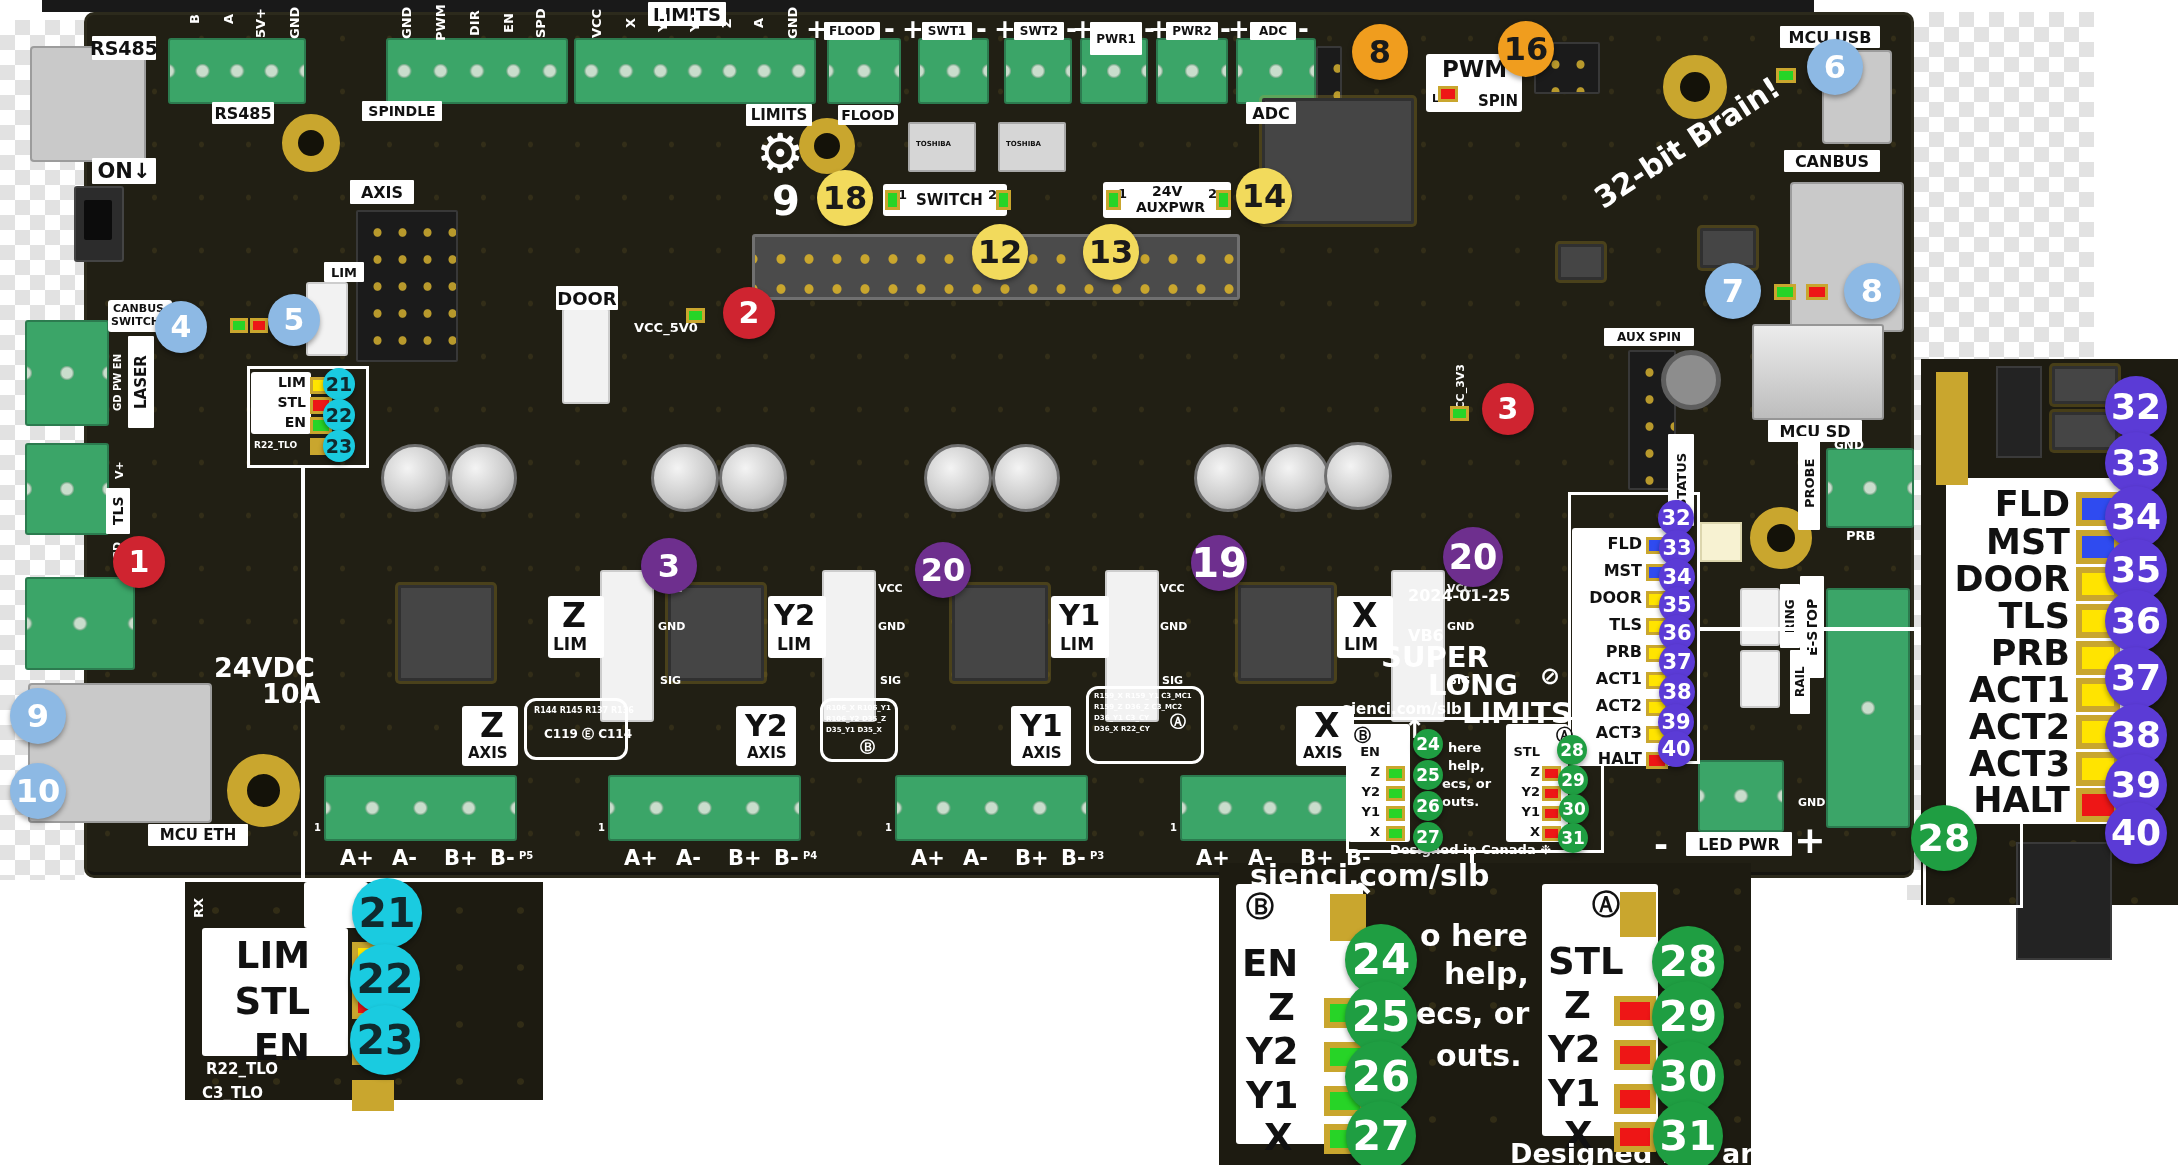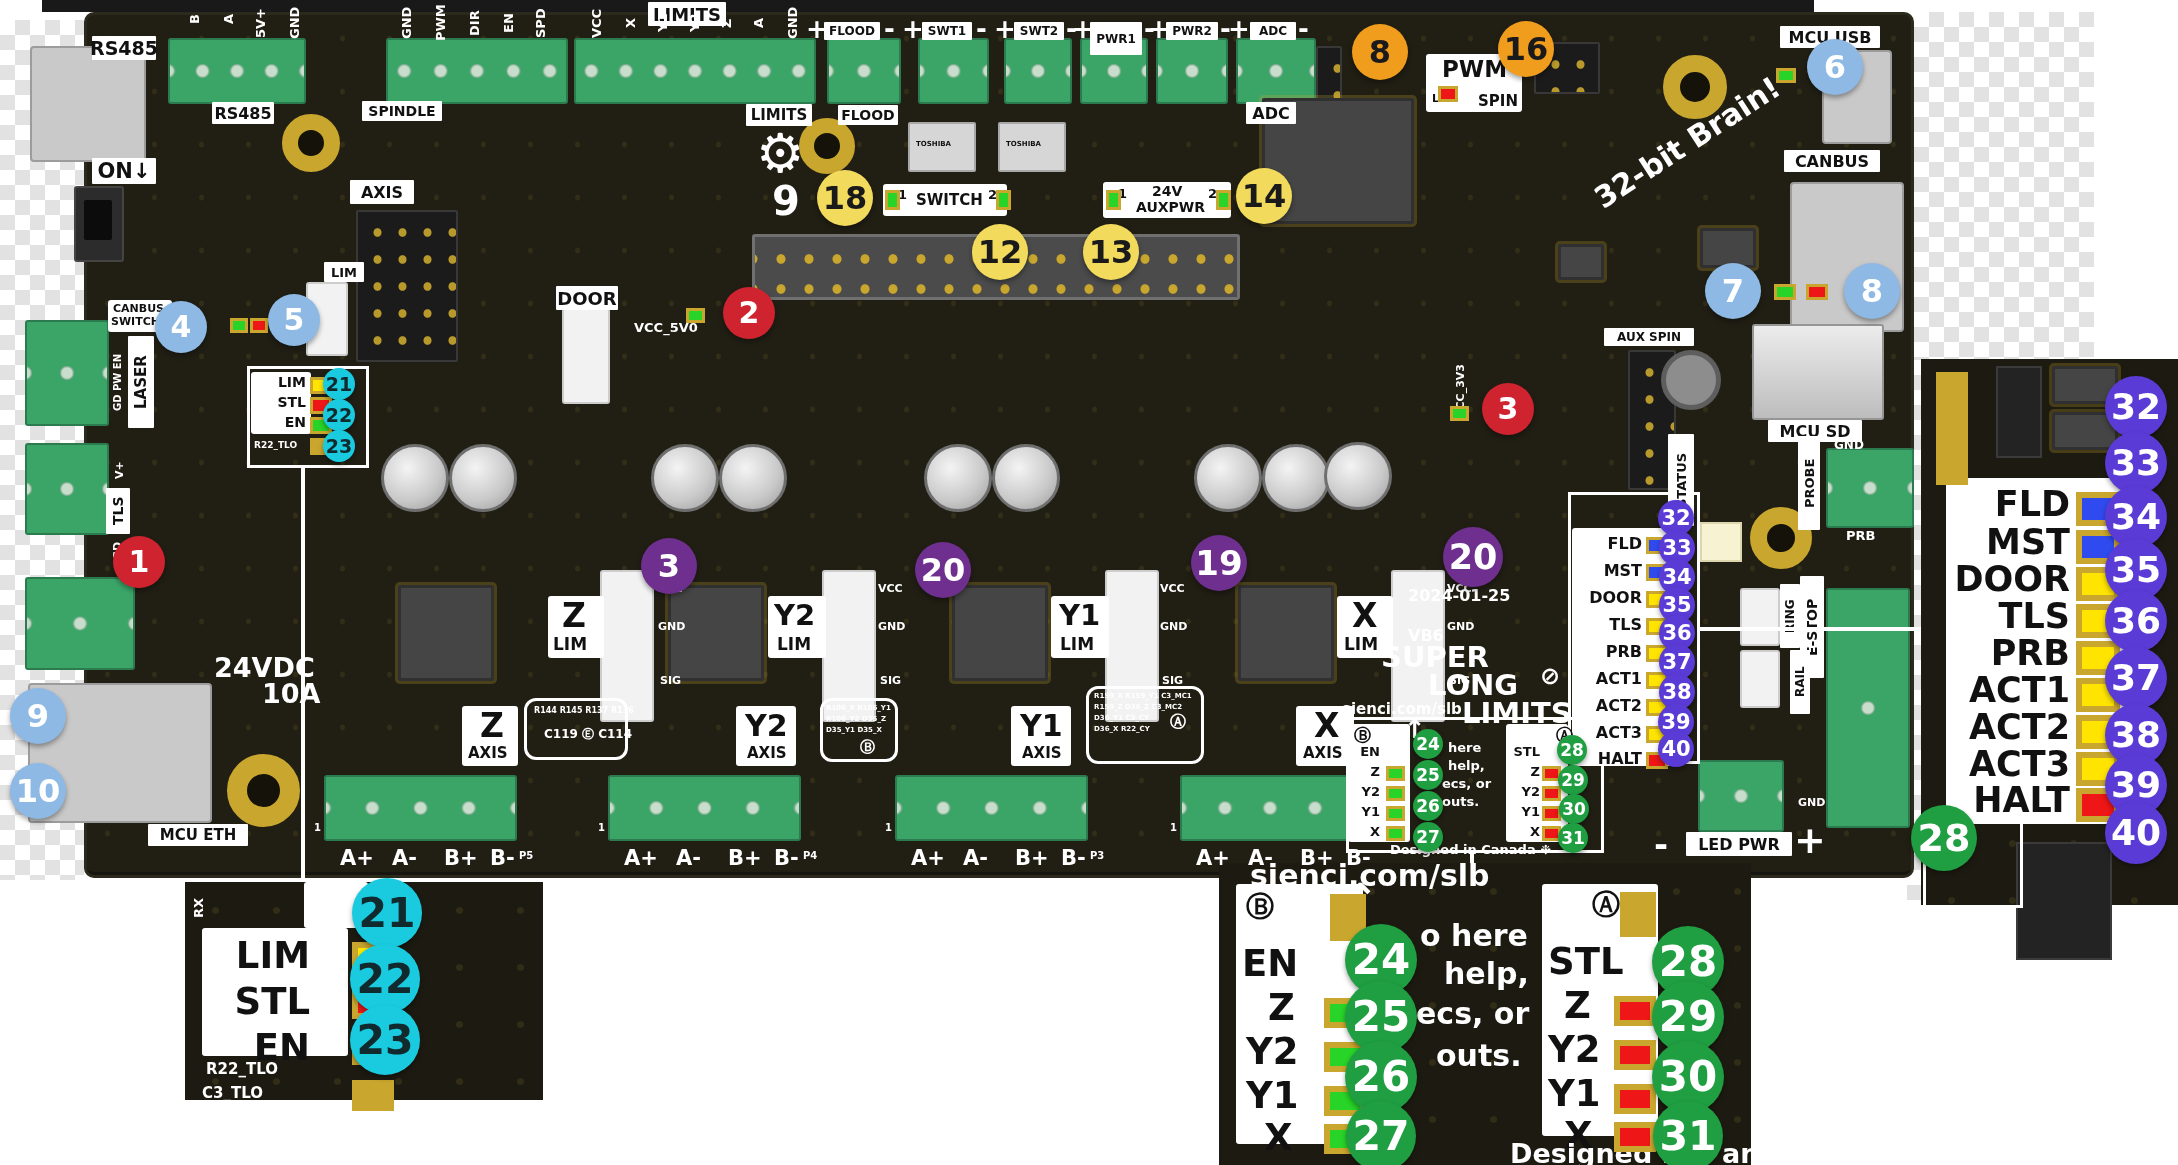--- a/index.html
+++ b/index.html
@@ -445,21 +445,21 @@
     <div class="marker" style="left: 10px; top: 688px; width: 56px; height: 56px; background: rgb(141, 185, 228); color: rgb(255, 255, 255); font-size: 32px;">9</div>
     <div class="marker" style="left: 10px; top: 763px; width: 56px; height: 56px; background: rgb(141, 185, 228); color: rgb(255, 255, 255); font-size: 32px;">10</div>
     <div class="marker" style="left: 817px; top: 170px; width: 56px; height: 56px; background: rgb(242, 218, 92); color: rgb(26, 26, 26); font-size: 32px;">18</div>
     <div class="marker" style="left: 972px; top: 224px; width: 56px; height: 56px; background: rgb(242, 218, 92); color: rgb(26, 26, 26); font-size: 32px;">12</div>
     <div class="marker" style="left: 1083px; top: 224px; width: 56px; height: 56px; background: rgb(242, 218, 92); color: rgb(26, 26, 26); font-size: 32px;">13</div>
     <div class="marker" style="left: 1236px; top: 168px; width: 56px; height: 56px; background: rgb(242, 218, 92); color: rgb(26, 26, 26); font-size: 32px;">14</div>
     <div class="marker" style="left: 1352px; top: 24px; width: 56px; height: 56px; background: rgb(240, 157, 30); color: rgb(26, 26, 26); font-size: 32px;">8</div>
     <div class="marker" style="left: 1498px; top: 21px; width: 56px; height: 56px; background: rgb(240, 157, 30); color: rgb(26, 26, 26); font-size: 32px;">16</div>
     <div class="marker" style="left: 641px; top: 538px; width: 56px; height: 56px; background: rgb(110, 47, 142); color: rgb(255, 255, 255); font-size: 32px;">3</div>
     <div class="marker" style="left: 915px; top: 542px; width: 56px; height: 56px; background: rgb(110, 47, 142); color: rgb(255, 255, 255); font-size: 32px;">20</div>
-    <div class="marker" style="left: 1191px; top: 535px; width: 56px; height: 56px; background: rgb(110, 47, 142); color: rgb(255, 255, 255); font-size: 34px;">19</div>
+    <div class="marker" style="left: 1191px; top: 535px; width: 56px; height: 56px; background: rgb(110, 47, 142); color: rgb(255, 255, 255); font-size: 40px;">19</div>
     <div class="marker" style="left: 1443px; top: 527px; width: 60px; height: 60px; background: rgb(110, 47, 142); color: rgb(255, 255, 255); font-size: 35px;">20</div>
     <div class="marker" style="left: 323px; top: 368px; width: 32px; height: 32px; background: rgb(26, 203, 224); color: rgb(16, 42, 46); font-size: 19px;">21</div>
     <div class="marker" style="left: 323px; top: 399px; width: 32px; height: 32px; background: rgb(26, 203, 224); color: rgb(16, 42, 46); font-size: 19px;">22</div>
     <div class="marker" style="left: 323px; top: 430px; width: 32px; height: 32px; background: rgb(26, 203, 224); color: rgb(16, 42, 46); font-size: 19px;">23</div>
     <div class="marker" style="left: 1413px; top: 729px; width: 30px; height: 30px; background: rgb(31, 158, 66); color: rgb(255, 255, 255); font-size: 17px;">24</div>
     <div class="marker" style="left: 1413px; top: 760px; width: 30px; height: 30px; background: rgb(31, 158, 66); color: rgb(255, 255, 255); font-size: 17px;">25</div>
     <div class="marker" style="left: 1413px; top: 791px; width: 30px; height: 30px; background: rgb(31, 158, 66); color: rgb(255, 255, 255); font-size: 17px;">26</div>
     <div class="marker" style="left: 1413px; top: 822px; width: 30px; height: 30px; background: rgb(31, 158, 66); color: rgb(255, 255, 255); font-size: 17px;">27</div>
     <div class="marker" style="left: 1557px; top: 735px; width: 30px; height: 30px; background: rgb(31, 158, 66); color: rgb(255, 255, 255); font-size: 17px;">28</div>
     <div class="marker" style="left: 1558px; top: 765px; width: 30px; height: 30px; background: rgb(31, 158, 66); color: rgb(255, 255, 255); font-size: 17px;">29</div>

